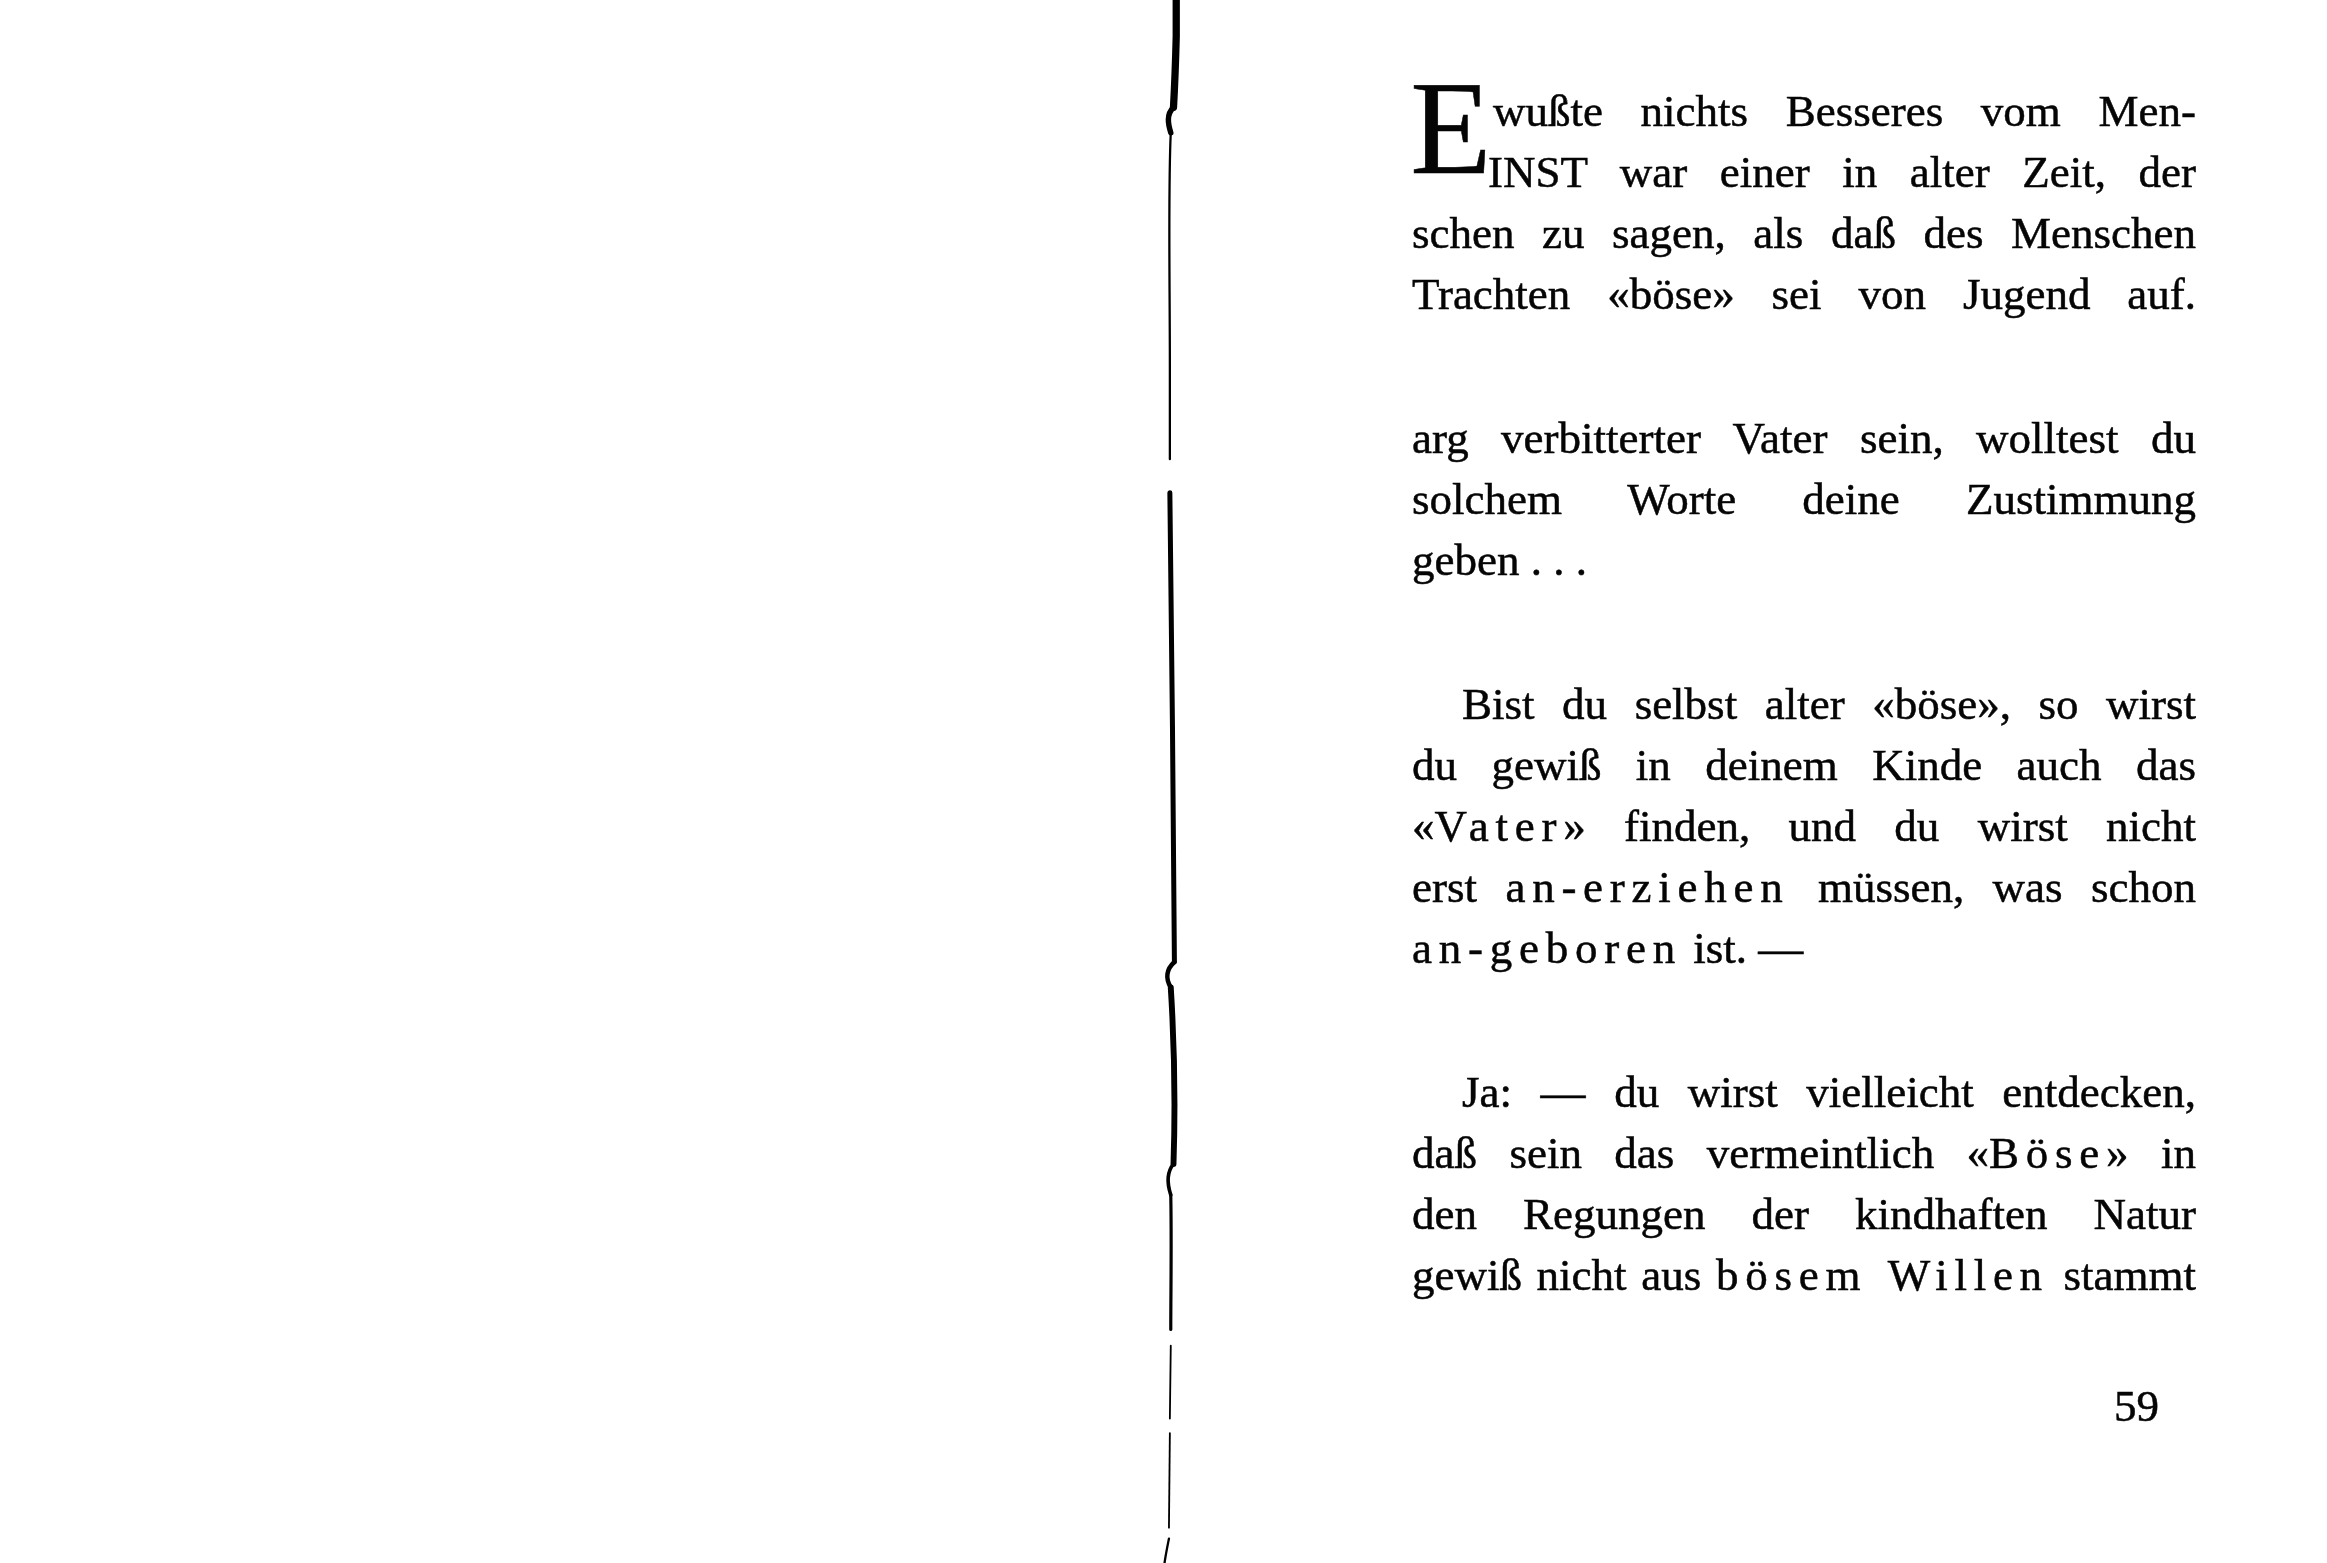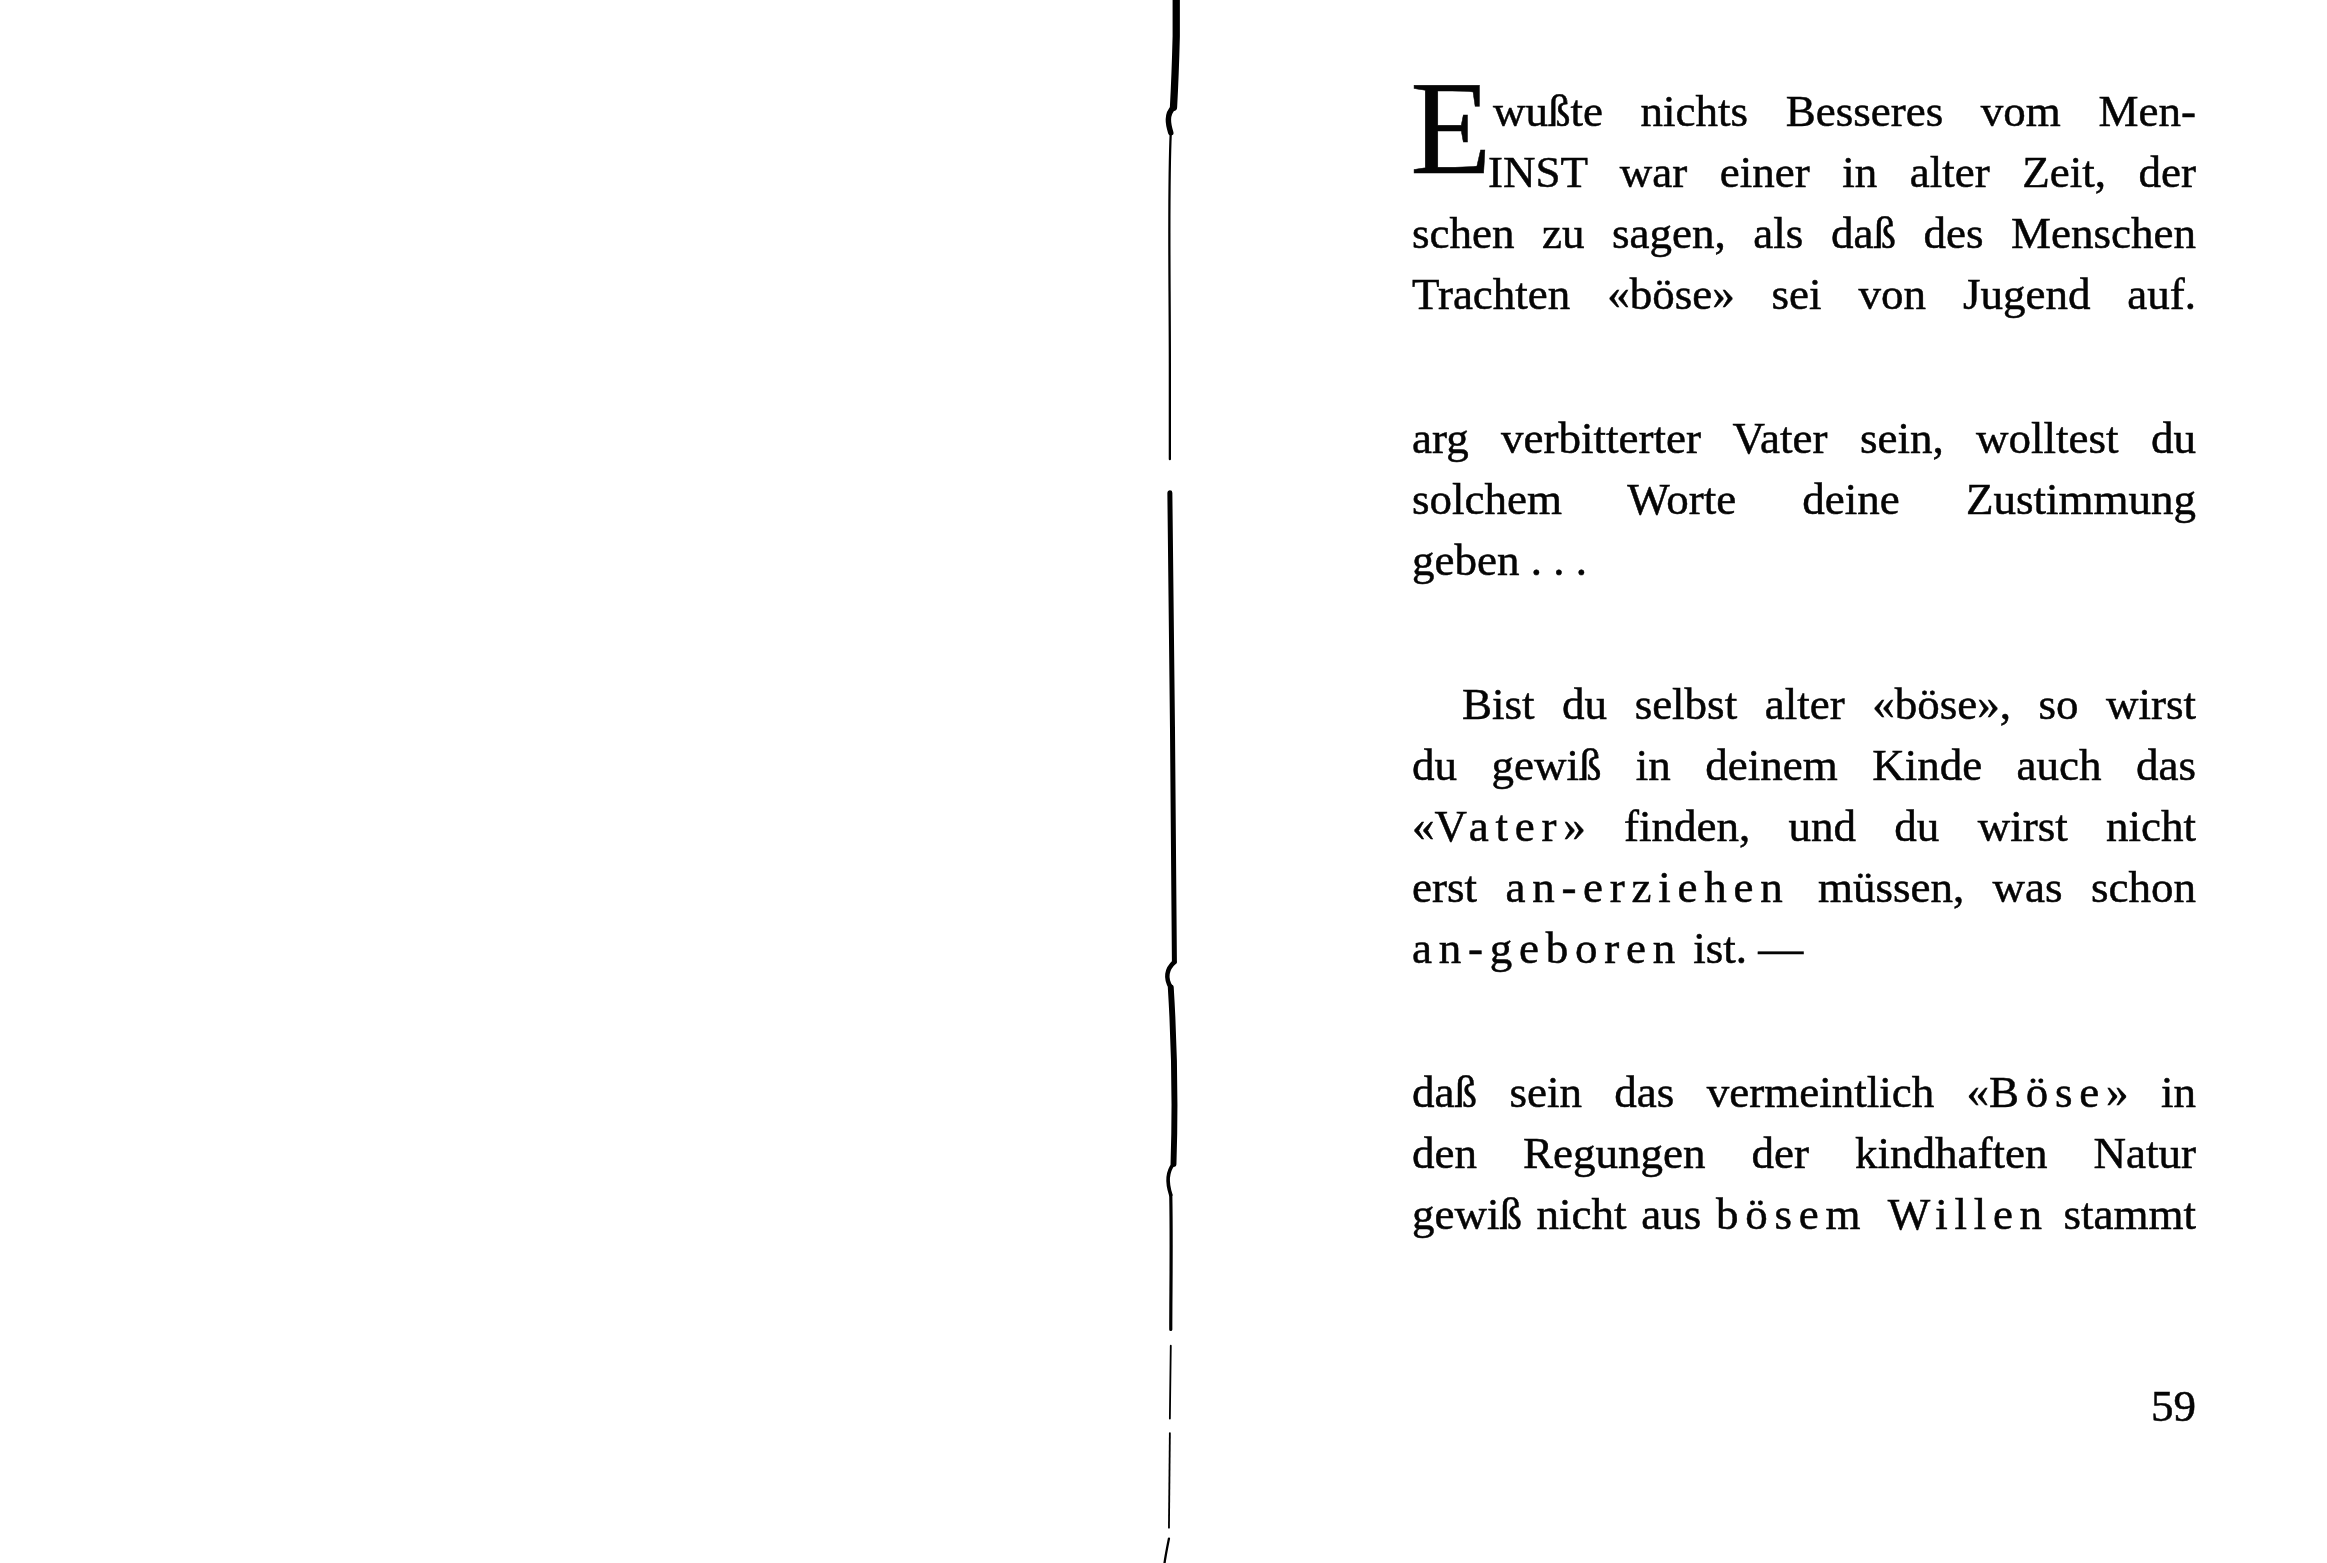--- a/index.html
+++ b/index.html
@@ -38,21 +38,21 @@
     -moz-text-align-last:justify;
   }
   .ls{letter-spacing:0.15em;}
   .dropcap{
     position:absolute;
     top:-19px;left:-1.8px;
     font-size:133px;line-height:1;
     font-family:"Liberation Serif", serif;
   }
   .page-number{
-    position:absolute;top:1376px;left:732px;width:264px;
+    position:absolute;top:1376px;left:695px;width:264px;
     text-align:right;
     color:#050505;
     font-family:"Liberation Serif", serif;
     font-size:45px;line-height:61px;
     -webkit-text-stroke:0.5px #050505;
   }
 </style>
 </head>
 <body>
 
@@ -89,20 +89,21 @@
           <div class="line"><span class="">geben . . .</span></div>
         </div>
         <div class="para">
           <div class="line full" style="padding-left: 50px;"><span class="">Bist du selbst alter «böse», so wirst</span></div>
           <div class="line full"><span class="">du gewiß in deinem Kinde auch das</span></div>
           <div class="line full"><span class="">«</span><span class="ls">Vater</span><span class="">» finden, und du wirst nicht</span></div>
           <div class="line full"><span class="">erst </span><span class="ls">an-erziehen</span><span class=""> müssen, was schon</span></div>
           <div class="line"><span class="ls">an-geboren</span><span class=""> ist. —</span></div>
         </div>
         <div class="para">
+          <div class="line full" style="padding-left: 50px;"><span class="">Ja: — du wirst vielleicht entdecken,</span></div>
           <div class="line full"><span class="">daß sein das vermeintlich «</span><span class="ls">Böse</span><span class="">» in</span></div>
           <div class="line full"><span class="">den Regungen der kindhaften Natur</span></div>
           <div class="line full"><span class="">gewiß nicht aus </span><span class="ls">bösem Willen</span><span class=""> stammt</span></div>
         </div>
       </div>
     <div class="page-number">59</div>
   </div>
 
 </div>
 

